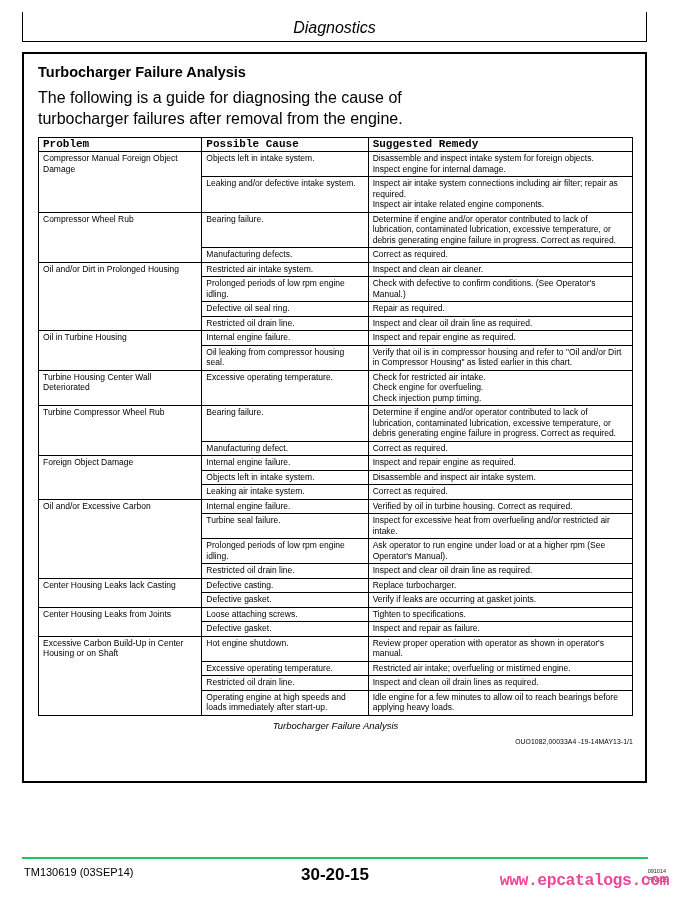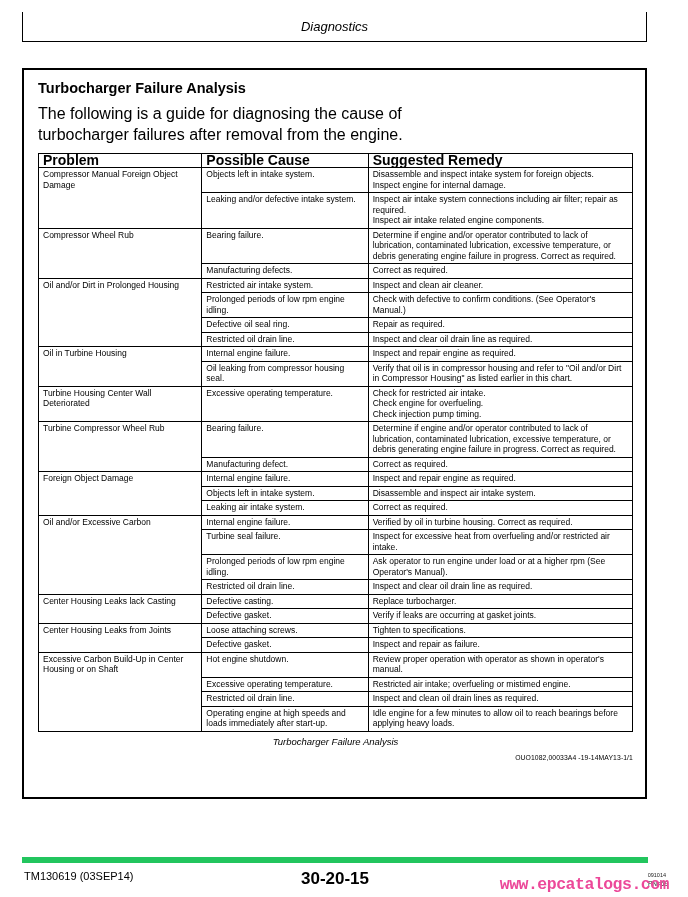--- a/index.html
+++ b/index.html
@@ -19,27 +19,27 @@
     width: 625px; height: 30px;
     border-left: 1.5px solid #000;
     border-right: 1.5px solid #000;
     border-bottom: 1.5px solid #000;
     text-align: center;
   }
   .header-band .running-title {
     display: inline-block;
     margin-top: 7px;
     font-style: italic;
-    font-size: 13px;
+    font-size: 16px;
   }
 
   
   .main-box {
     position: absolute;
-    left: 22px; top: 68px;
+    left: 22px; top: 52px;
     width: 625px; height: 731px;
     border: 2px solid #000;
     padding: 8px 12px 0 14px;
     overflow: hidden;
   }
   .section-title {
     font-size: 14.5px;
     font-weight: bold;
     margin-top: 2px;
   }
@@ -61,42 +61,43 @@
   table.failure-table th,
   table.failure-table td {
     border: 1px solid #000;
     padding: 1px 4px 2px 4px;
     vertical-align: top;
     text-align: left;
     white-space: pre-line;
   }
   table.failure-table th {
     font-weight: bold;
-    font-size: 14px;
+    font-size: 11px;
+    font-family: Liberation Mono, monospace;
   }
 
   .table-caption {
     margin-top: 4px;
     text-align: center;
     font-style: italic;
     font-size: 9.5px;
   }
   .reference-code {
     margin-top: 7px;
     text-align: right;
     font-size: 6.8px;
     letter-spacing: 0.1px;
   }
 
   
   .footer {
     position: absolute;
     left: 22px; top: 857px;
     width: 626px;
-    border-top: 6px solid #22c55e;
+    border-top: 2px solid #22c55e;
   }
   .footer-left {
     position: absolute; left: 2px; top: 7px;
     font-size: 11px;
   }
   .footer-center {
     position: absolute; left: 0; right: 0; top: 6px;
     text-align: center;
     font-size: 17px; font-weight: bold;
   }

